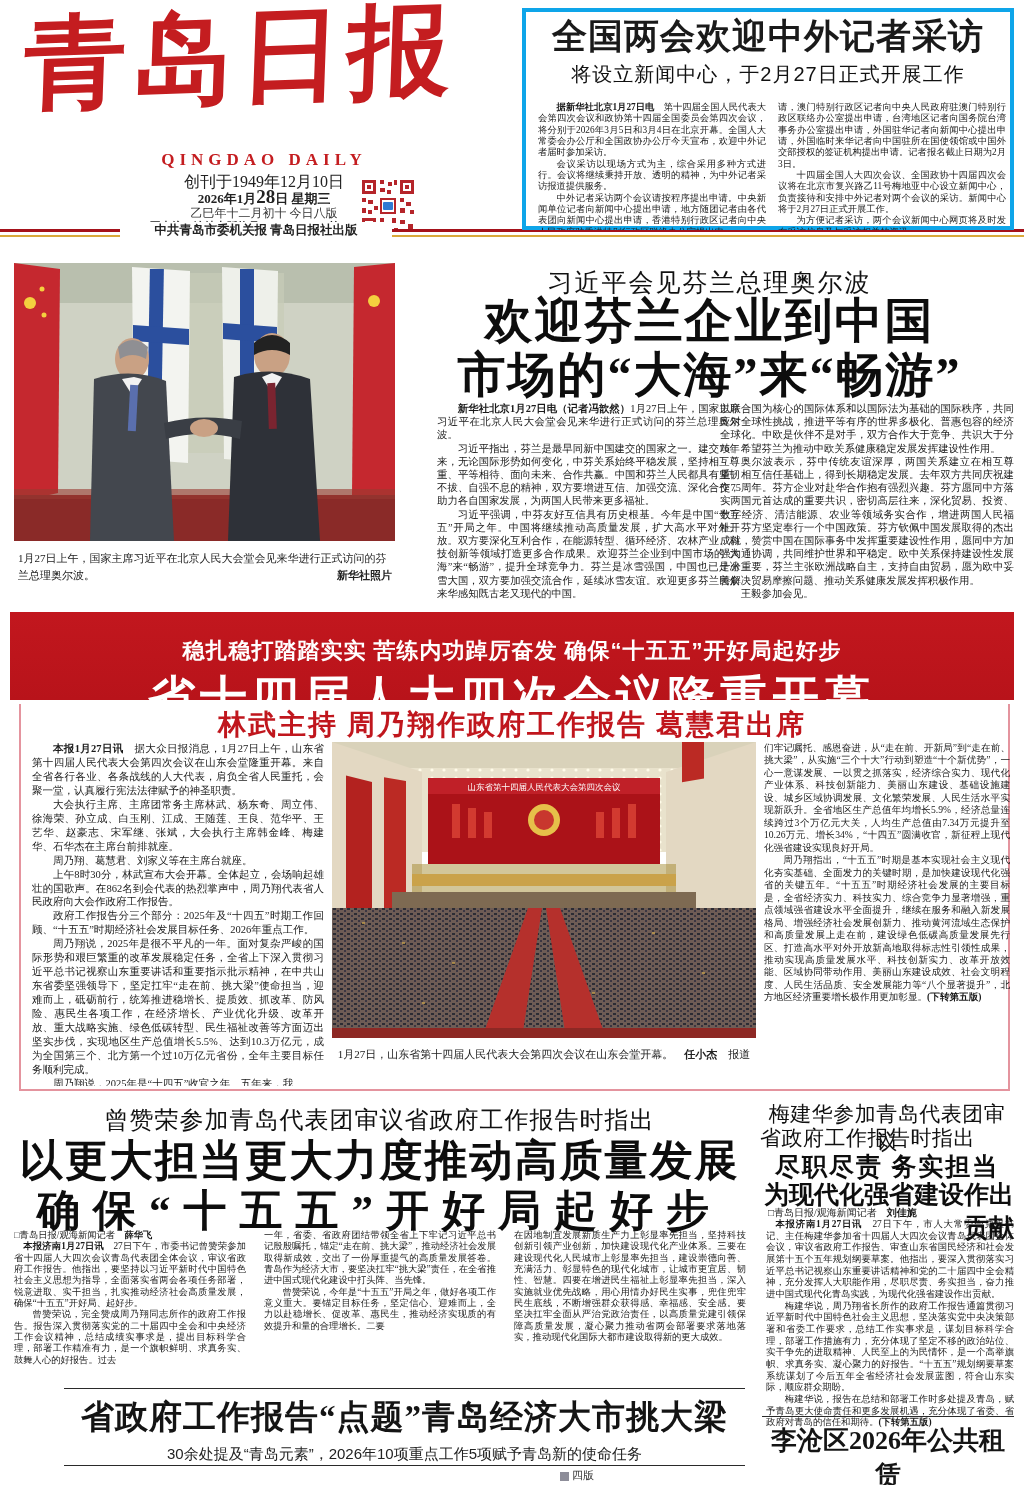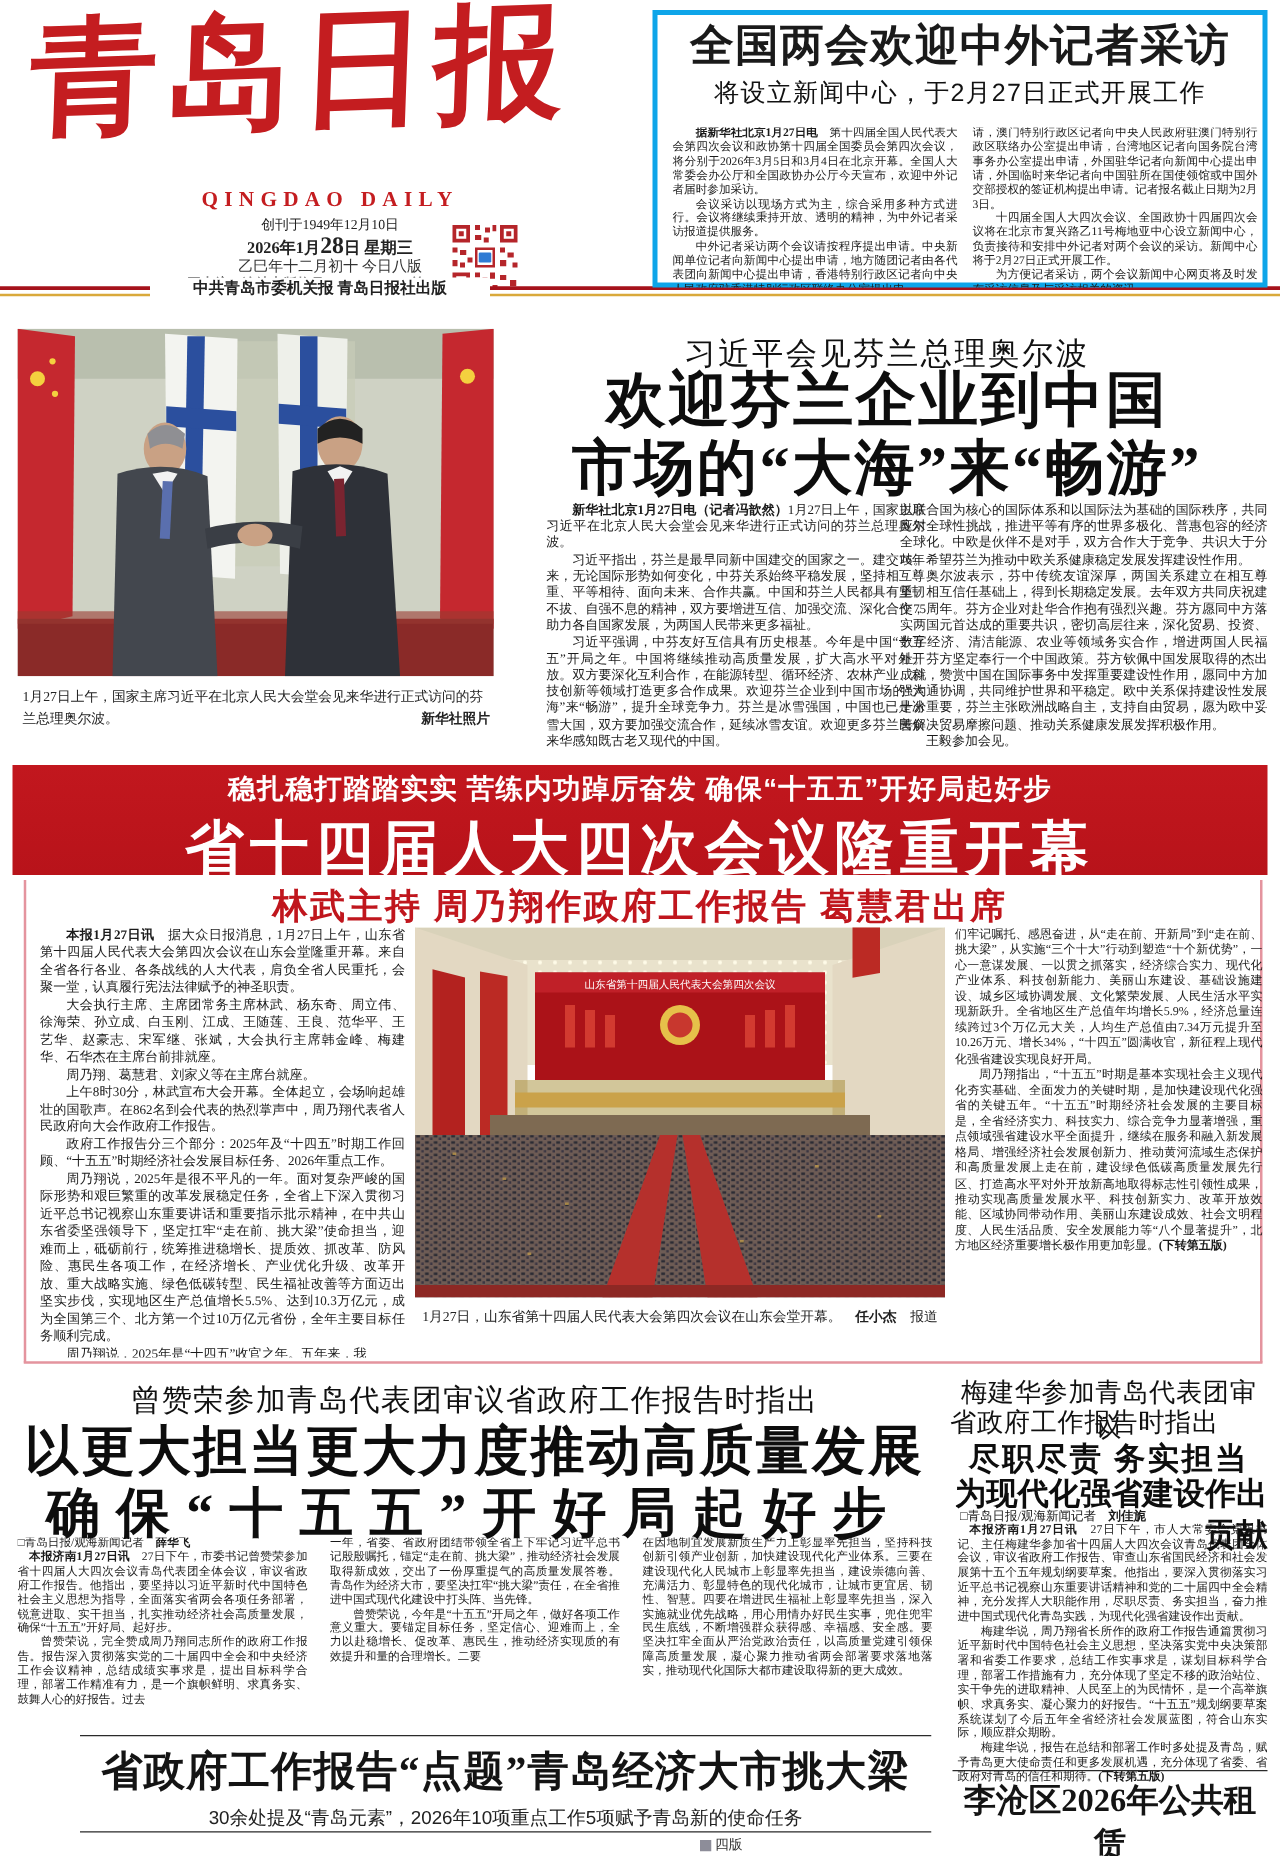--- a/index.html
+++ b/index.html
@@ -23,21 +23,21 @@
   .pageref-square{display:inline-block;width:9px;height:9px;background:#8d8d99;margin-right:3px;vertical-align:middle;}
 </style>
 </head>
 <body>
 
 <div id="page">
 
   <div class="abs" style="left:14px;top:4px;width:496px;height:226px;">
     <div class="abs serif red" style="left:10px;top:2px;width:470px;font-size:102px;font-weight:900;letter-spacing:6px;transform:rotate(-2deg) skewX(-4deg);line-height:1;color:#c41d20;">青岛日报</div>
     <div class="abs serif red center" style="left:60px;top:146px;width:380px;font-size:17px;font-weight:bold;letter-spacing:5px;color:#c41d20;">QINGDAO DAILY</div>
-    <div class="abs center" style="left:60px;top:168px;width:380px;font-size:11px;color:#222;">创刊于1949年12月10日</div>
+    <div class="abs center" style="left:60px;top:168px;width:380px;font-size:16px;color:#222;">创刊于1949年12月10日</div>
     <div class="abs center" style="left:60px;top:182px;width:380px;font-size:13px;font-weight:bold;color:#222;">
       <span>2026年1月</span><span style="font-size:19px;">28</span><span>日  星期三</span>
     </div>
     <div class="abs center" style="left:60px;top:201px;width:380px;font-size:12px;color:#333;">乙巳年十二月初十  今日八版</div>
     <div class="abs center" style="left:60px;top:215px;width:380px;font-size:11px;font-weight:bold;color:#222;">国内统一连续出版物号：CN 37-0029  第27658号</div>
 
     <svg class="abs" viewBox="0 0 56 56" style="left:346px;top:174px;width:56px;height:56px;">
       <rect width="56" height="56" fill="#fff"></rect>
       <g fill="#b5252a">
         <rect x="2" y="2" width="14" height="14"></rect>
@@ -153,21 +153,21 @@
     <p>习近平强调，中芬友好互信具有历史根基。今年是中国“十五五”开局之年。中国将继续推动高质量发展，扩大高水平对外开放。双方要深化互利合作，在能源转型、循环经济、农林产业、科技创新等领域打造更多合作成果。欢迎芬兰企业到中国市场的“大海”来“畅游”，提升全球竞争力。芬兰是冰雪强国，中国也已是冰雪大国，双方要加强交流合作，延续冰雪友谊。欢迎更多芬兰民众来华感知既古老又现代的中国。</p>
 
   </div>
   <div class="abs bodytext col" style="left:720px;top:402px;width:294px;height:198px;font-size:10.4px;line-height:1.27;">
     <p style="text-indent:0;">以联合国为核心的国际体系和以国际法为基础的国际秩序，共同应对全球性挑战，推进平等有序的世界多极化、普惠包容的经济全球化。中欧是伙伴不是对手，双方合作大于竞争、共识大于分歧。希望芬兰为推动中欧关系健康稳定发展发挥建设性作用。</p>
     <p>奥尔波表示，芬中传统友谊深厚，两国关系建立在相互尊重、相互信任基础上，得到长期稳定发展。去年双方共同庆祝建交75周年。芬方企业对赴华合作抱有强烈兴趣。芬方愿同中方落实两国元首达成的重要共识，密切高层往来，深化贸易、投资、数字经济、清洁能源、农业等领域务实合作，增进两国人民福祉。芬方坚定奉行一个中国政策。芬方钦佩中国发展取得的杰出成就，赞赏中国在国际事务中发挥重要建设性作用，愿同中方加强沟通协调，共同维护世界和平稳定。欧中关系保持建设性发展十分重要，芬兰主张欧洲战略自主，支持自由贸易，愿为欧中妥善解决贸易摩擦问题、推动关系健康发展发挥积极作用。</p>
     <p>王毅参加会见。</p>
   </div>
 
   <div class="abs" style="left:10px;top:612px;width:1004px;height:88px;background:linear-gradient(#c2171e,#b8131a);">
-    <div class="sans center white" style="padding-top:4px;font-size:22px;font-weight:bold;letter-spacing:1px;">稳扎稳打踏踏实实  苦练内功踔厉奋发  确保“十五五”开好局起好步</div>
+    <div class="sans center white" style="padding-top:24px;font-size:22px;font-weight:bold;letter-spacing:1px;">稳扎稳打踏踏实实  苦练内功踔厉奋发  确保“十五五”开好局起好步</div>
     <div class="serif center white" style="font-size:47px;font-weight:900;letter-spacing:5px;margin-top:1px;">省十四届人大四次会议隆重开幕</div>
   </div>
   <div class="abs serif center red" style="left:10px;top:706px;width:1004px;font-size:28px;font-weight:bold;letter-spacing:2px;color:#c0161d;">林武主持  周乃翔作政府工作报告  葛慧君出席</div>
 
   <div class="abs frame-line" style="left:19px;top:704px;width:2px;height:386px;"></div>
   <div class="abs frame-line" style="left:1008px;top:704px;width:2px;height:386px;"></div>
   <div class="abs frame-line" style="left:19px;top:1089px;width:991px;height:2px;"></div>
 
   <div class="abs bodytext col" style="left:32px;top:742px;width:292px;height:344px;font-size:10.5px;line-height:1.33;">
     <p><b>本报1月27日讯</b><span>　据大众日报消息，1月27日上午，山东省第十四届人民代表大会第四次会议在山东会堂隆重开幕。来自全省各行各业、各条战线的人大代表，肩负全省人民重托，会聚一堂，认真履行宪法法律赋予的神圣职责。</span></p>

